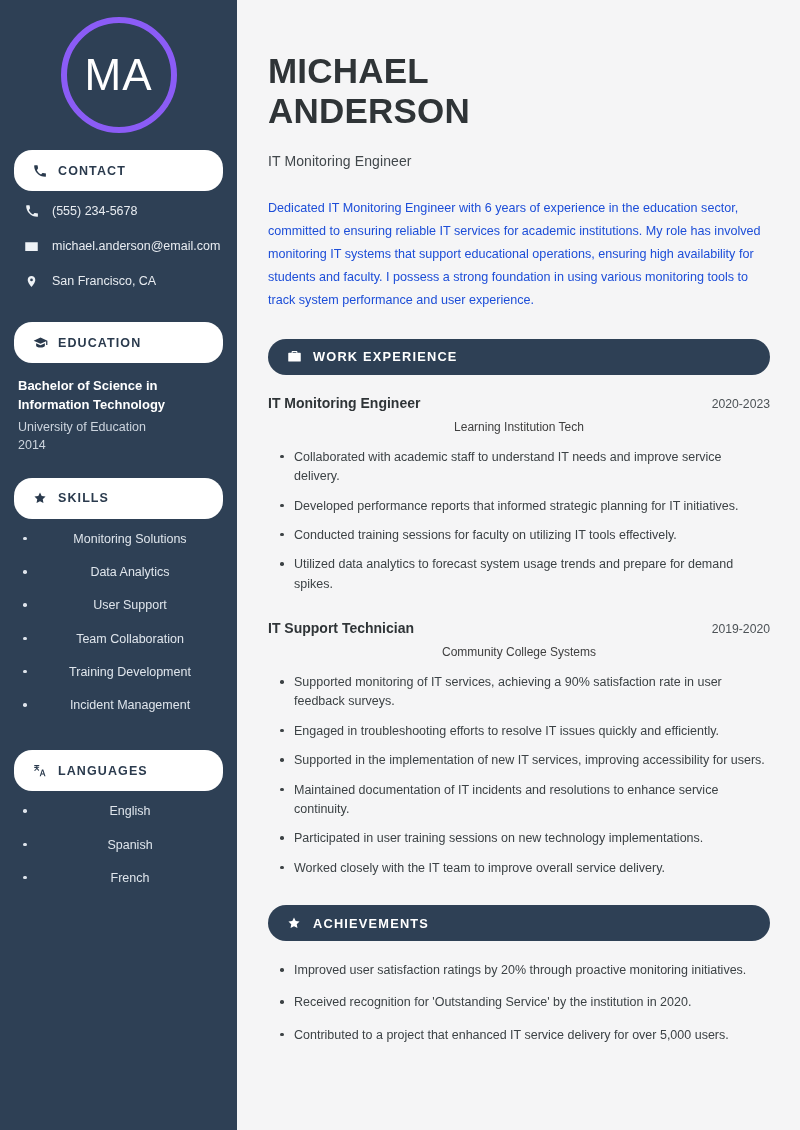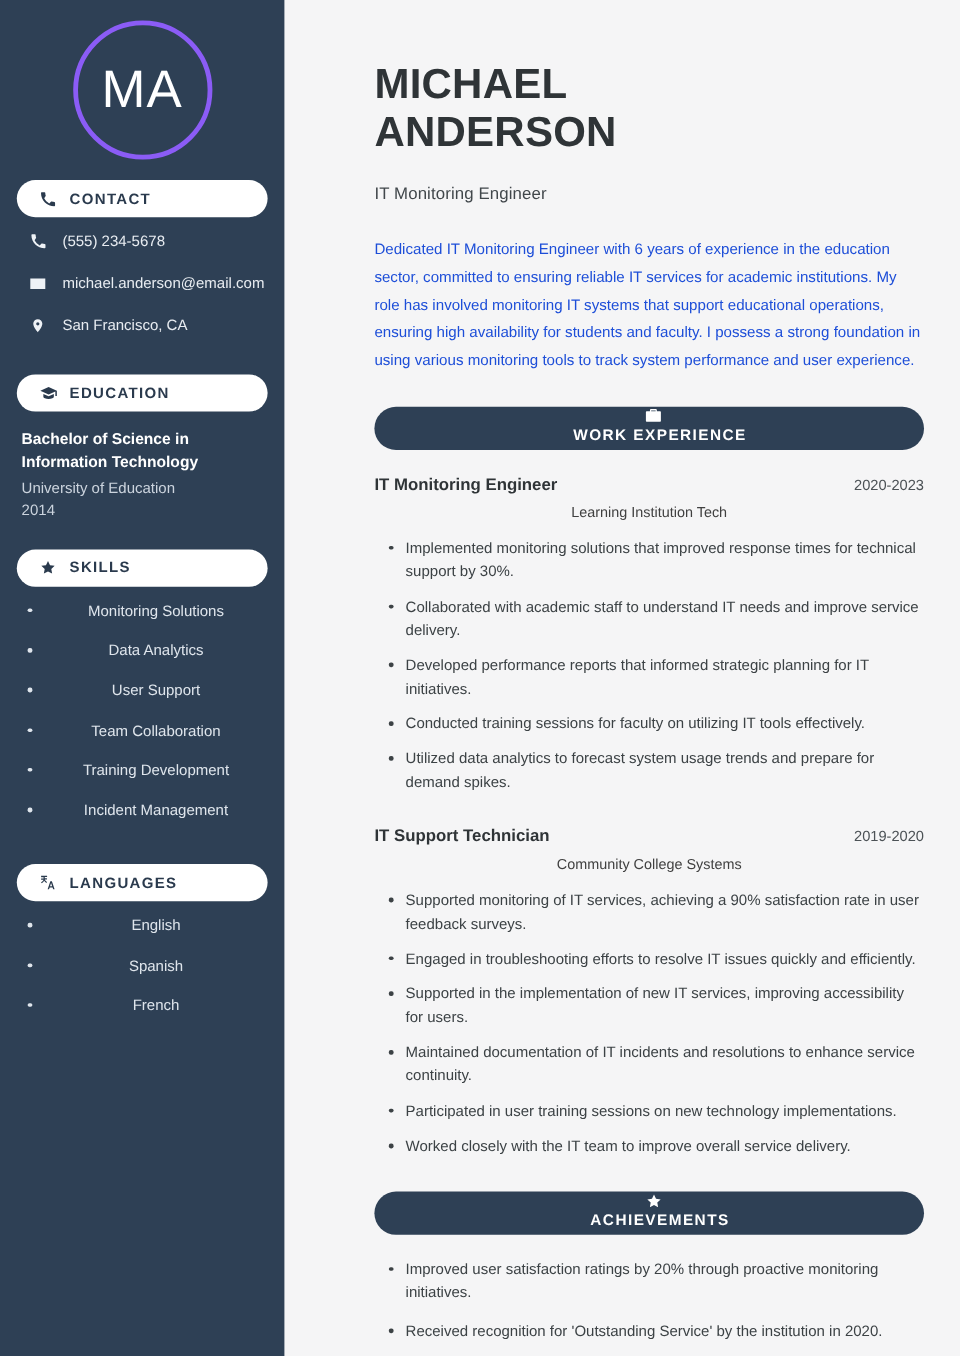--- a/index.html
+++ b/index.html
@@ -36,39 +36,39 @@
   .avatar-wrap {
     height: 150px;
     display: flex;
     align-items: center;
     justify-content: center;
   }
   .avatar {
     width: 116px;
     height: 116px;
     border-radius: 50%;
-    border: 4px solid #8b5cf6;
+    border: 6px solid #8b5cf6;
     display: flex;
     align-items: center;
     justify-content: center;
     box-sizing: border-box;
   }
   .avatar-initials {
     color: #ffffff;
     font-size: 44px;
     font-weight: 400;
     letter-spacing: 1px;
     line-height: 1;
   }
 
   .pill {
     background: #ffffff;
     color: #2a3a4d;
     border-radius: 18px;
-    height: 31px;
+    height: 41px;
     display: flex;
     align-items: center;
     padding: 0 0 0 18px;
     box-sizing: border-box;
     margin: 0 0 12px 0;
   }
   .pill .pill-ico {
     display: inline-flex;
     align-items: center;
     justify-content: center;
@@ -155,21 +155,20 @@
   .spacer-24 { height: 24px; }
   .spacer-14 { height: 14px; }
   .spacer-20 { height: 20px; }
 
   
   .main {
     flex: 1;
     background: #f5f5f6;
     box-sizing: border-box;
     padding: 28px 30px 0 31px;
-    margin-left: 44px;
   }
   .name {
     color: #2f3437;
     font-size: 35px;
     font-weight: bold;
     line-height: 1.12;
     letter-spacing: 0.2px;
     text-transform: uppercase;
   }
   .job-title {
@@ -188,21 +187,20 @@
 
   .sec-bar {
     background: #2e4055;
     border-radius: 20px;
     height: 36px;
     display: flex;
     align-items: center;
     padding-left: 18px;
     box-sizing: border-box;
     margin: 27px 0 20px 0;
-    flex-direction: column;
   }
   .sec-bar .sec-ico {
     width: 16px;
     height: 16px;
     display: inline-flex;
     align-items: center;
     justify-content: center;
     margin-right: 11px;
   }
   .sec-bar .sec-ico svg { display: block; }
@@ -393,21 +391,20 @@
       <span class="sec-label">WORK EXPERIENCE</span>
     </div>
 
     <div class="job">
       <div class="job-head">
         <span class="job-role">IT Monitoring Engineer</span>
         <span class="job-dates">2020-2023</span>
       </div>
       <div class="job-company">Learning Institution Tech</div>
       <ul class="bullets">
-        <li>Implemented monitoring solutions that improved response times for technical support by 30%.</li>
         <li>Collaborated with academic staff to understand IT needs and improve service delivery.</li>
         <li>Developed performance reports that informed strategic planning for IT initiatives.</li>
         <li>Conducted training sessions for faculty on utilizing IT tools effectively.</li>
         <li>Utilized data analytics to forecast system usage trends and prepare for demand spikes.</li>
       </ul>
     </div>
 
     <div class="job-gap"></div>
 
     <div class="job">

